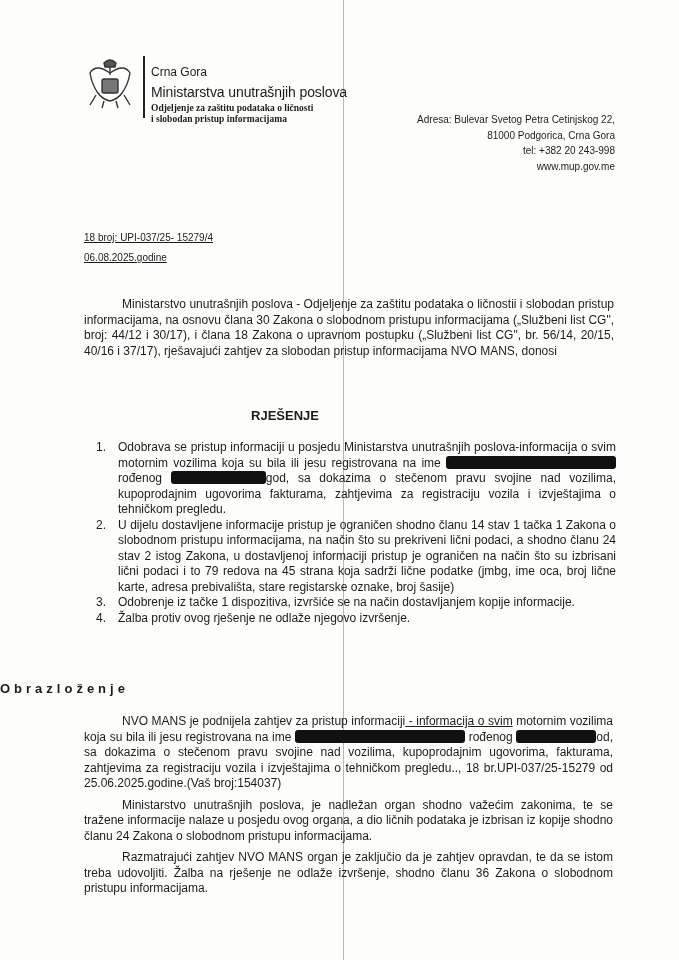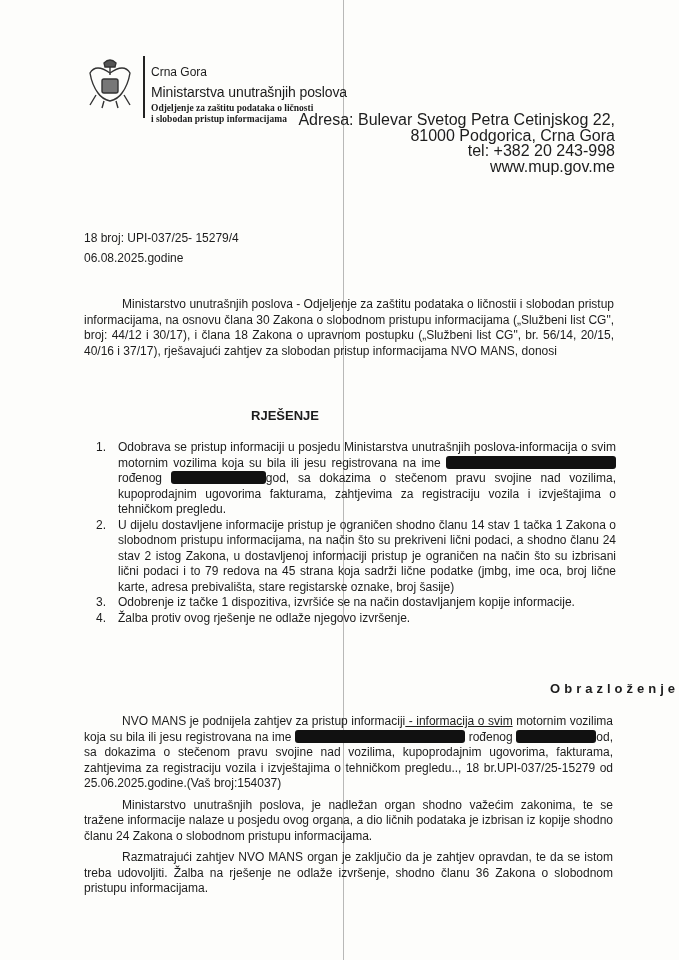--- a/index.html
+++ b/index.html
@@ -13,31 +13,31 @@
   .page { position: absolute; inset: 0; }
   .fold {
     position: absolute; left: 343px; top: 0; width: 1px; height: 960px;
     background: #8a8a8a; opacity: 0.6;
   }
   .crest { position: absolute; left: 86px; top: 55px; width: 48px; height: 56px; }
   .vbar { position: absolute; left: 143px; top: 56px; width: 2px; height: 62px; background: #222; }
   .hdr-country { position: absolute; left: 151px; top: 65px; font-size: 12px; }
   .hdr-ministry { position: absolute; left: 151px; top: 84px; font-size: 14px; letter-spacing: -0.1px; }
   .hdr-dept { position: absolute; left: 151px; top: 103px; font-family: "Liberation Serif", serif; font-weight: bold; font-size: 9.5px; line-height: 11px; }
-  .addr { position: absolute; right: 64px; top: 112px; text-align: right; font-size: 16px; line-height: 15.5px; }
-  .ref { position: absolute; left: 84px; top: 228px; font-size: 12px; line-height: 20px; }
+  .addr { position: absolute; right: 64px; top: 112px; text-align: right; font-size: 10px; line-height: 15.5px; }
+  .ref { position: absolute; left: 84px; top: 228px; font-size: 10px; line-height: 20px; text-decoration: underline; }
   .body-text { font-size: 12px; line-height: 15.5px; text-align: justify; }
   .intro { position: absolute; left: 84px; top: 297px; width: 530px; }
   .indent { text-indent: 38px; }
   .title1 { position: absolute; left: 0; width: 570px; top: 408px; text-align: center; font-weight: bold; font-size: 13px; }
   .list { position: absolute; left: 96px; top: 440px; width: 520px; }
   .li { display: flex; }
   .li .num { width: 22px; flex: none; }
   .li .txt { flex: 1; text-align: justify; }
-  .title2 { position: absolute; left: 0; width: 679px; top: 681px; text-align: right; font-weight: bold; font-size: 13px; letter-spacing: 4px; }
+  .title2 { position: absolute; left: 0; width: 679px; top: 681px; text-align: left; font-weight: bold; font-size: 13px; letter-spacing: 4px; }
   .expl { position: absolute; left: 84px; top: 714px; width: 532px; }
   .expl p { margin: 0 3px 6px 0; }
   .redact { display: inline-block; background: #111; height: 13px; vertical-align: -2px; border-radius: 3px; }
   .ul { text-decoration: underline; }
 </style>
 </head>
 <body>
 
 <div class="page">
   <div class="fold"></div>

